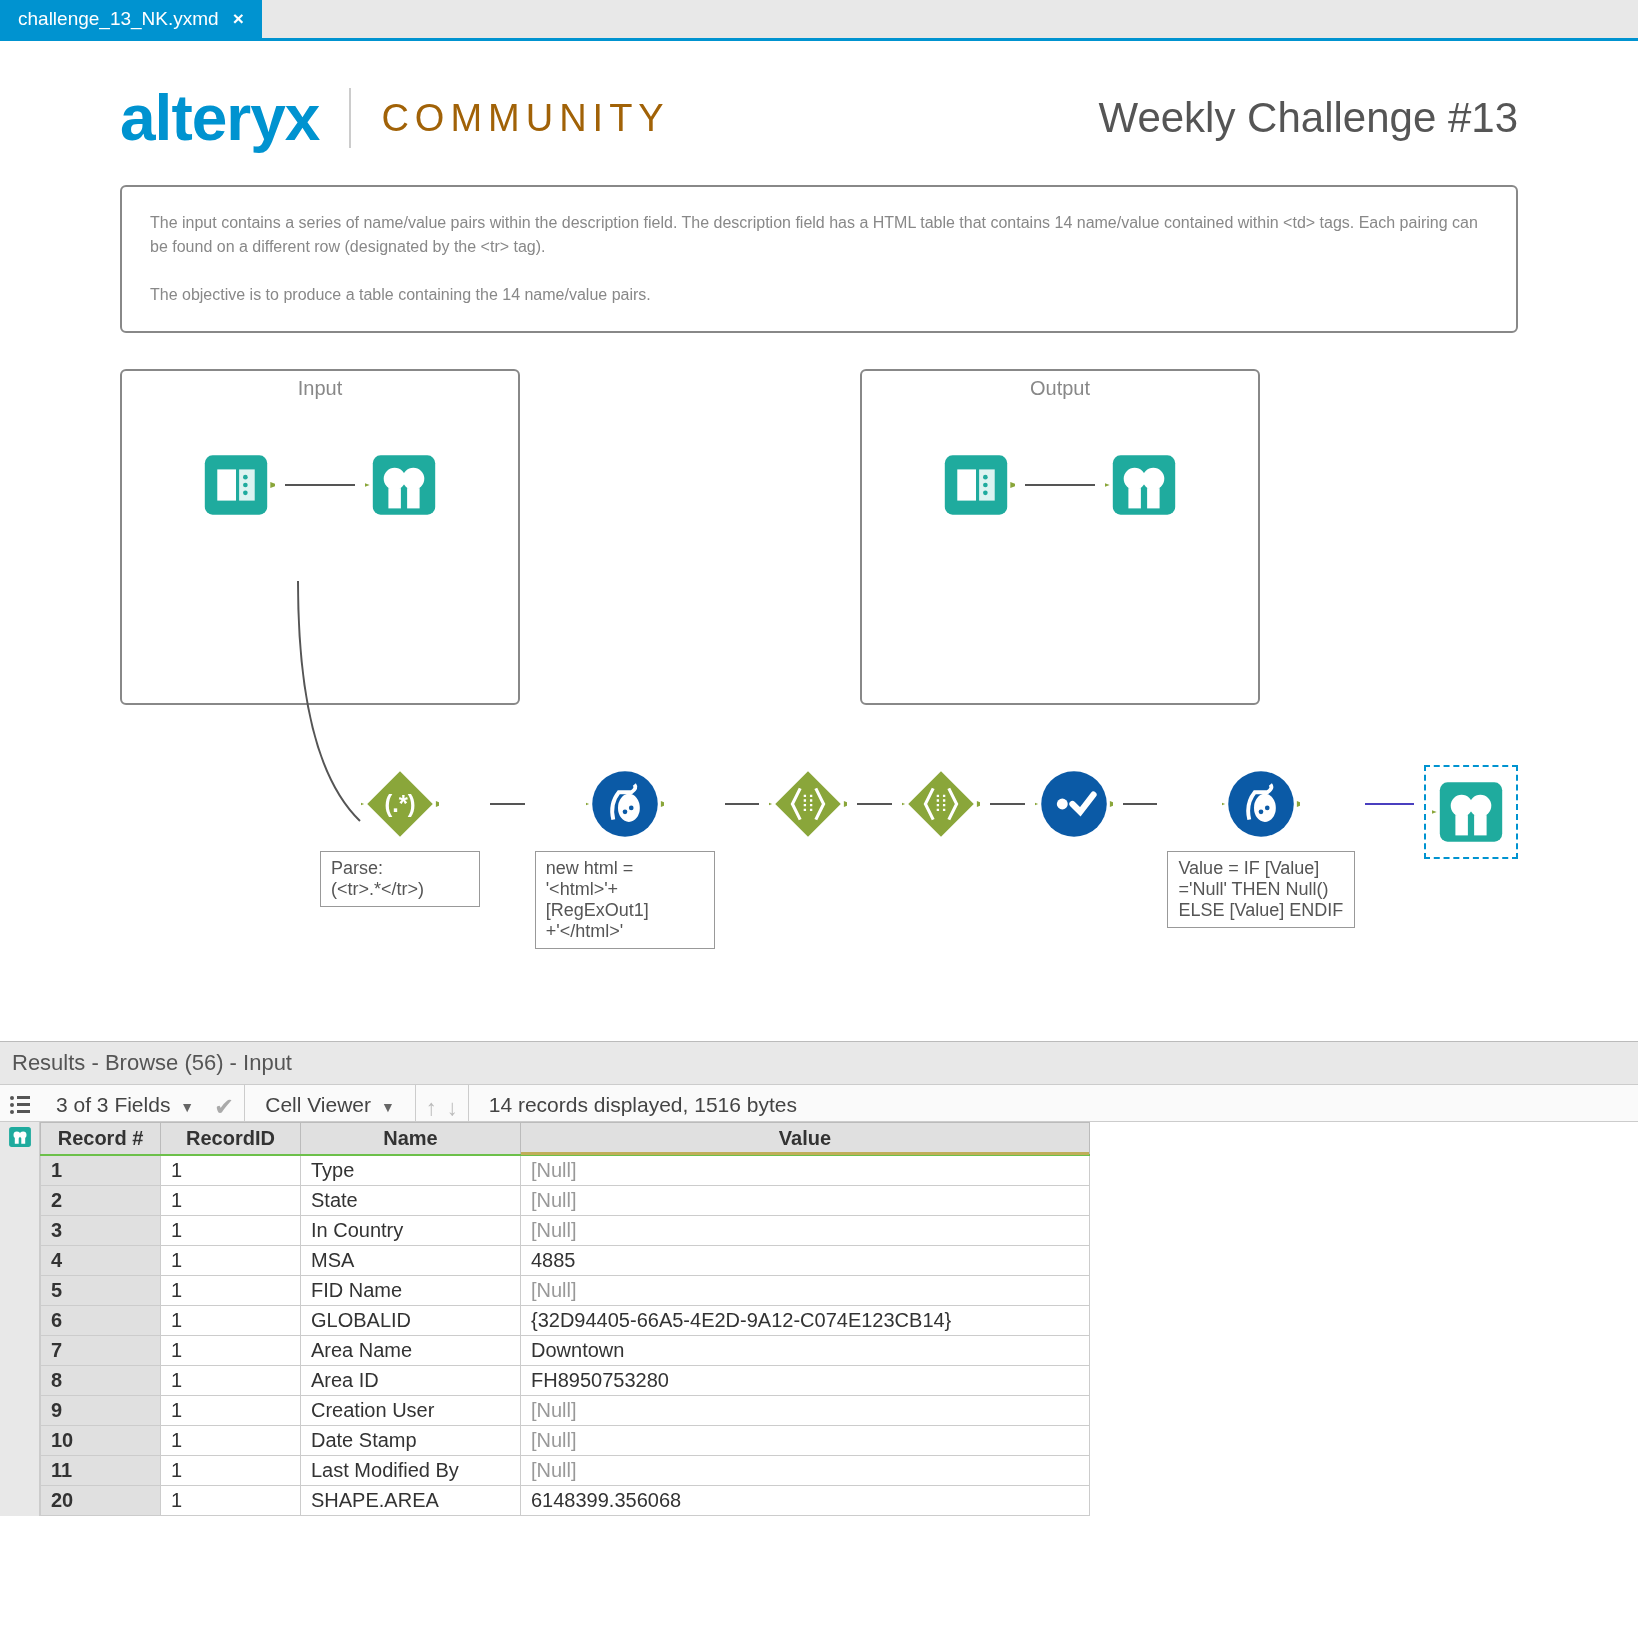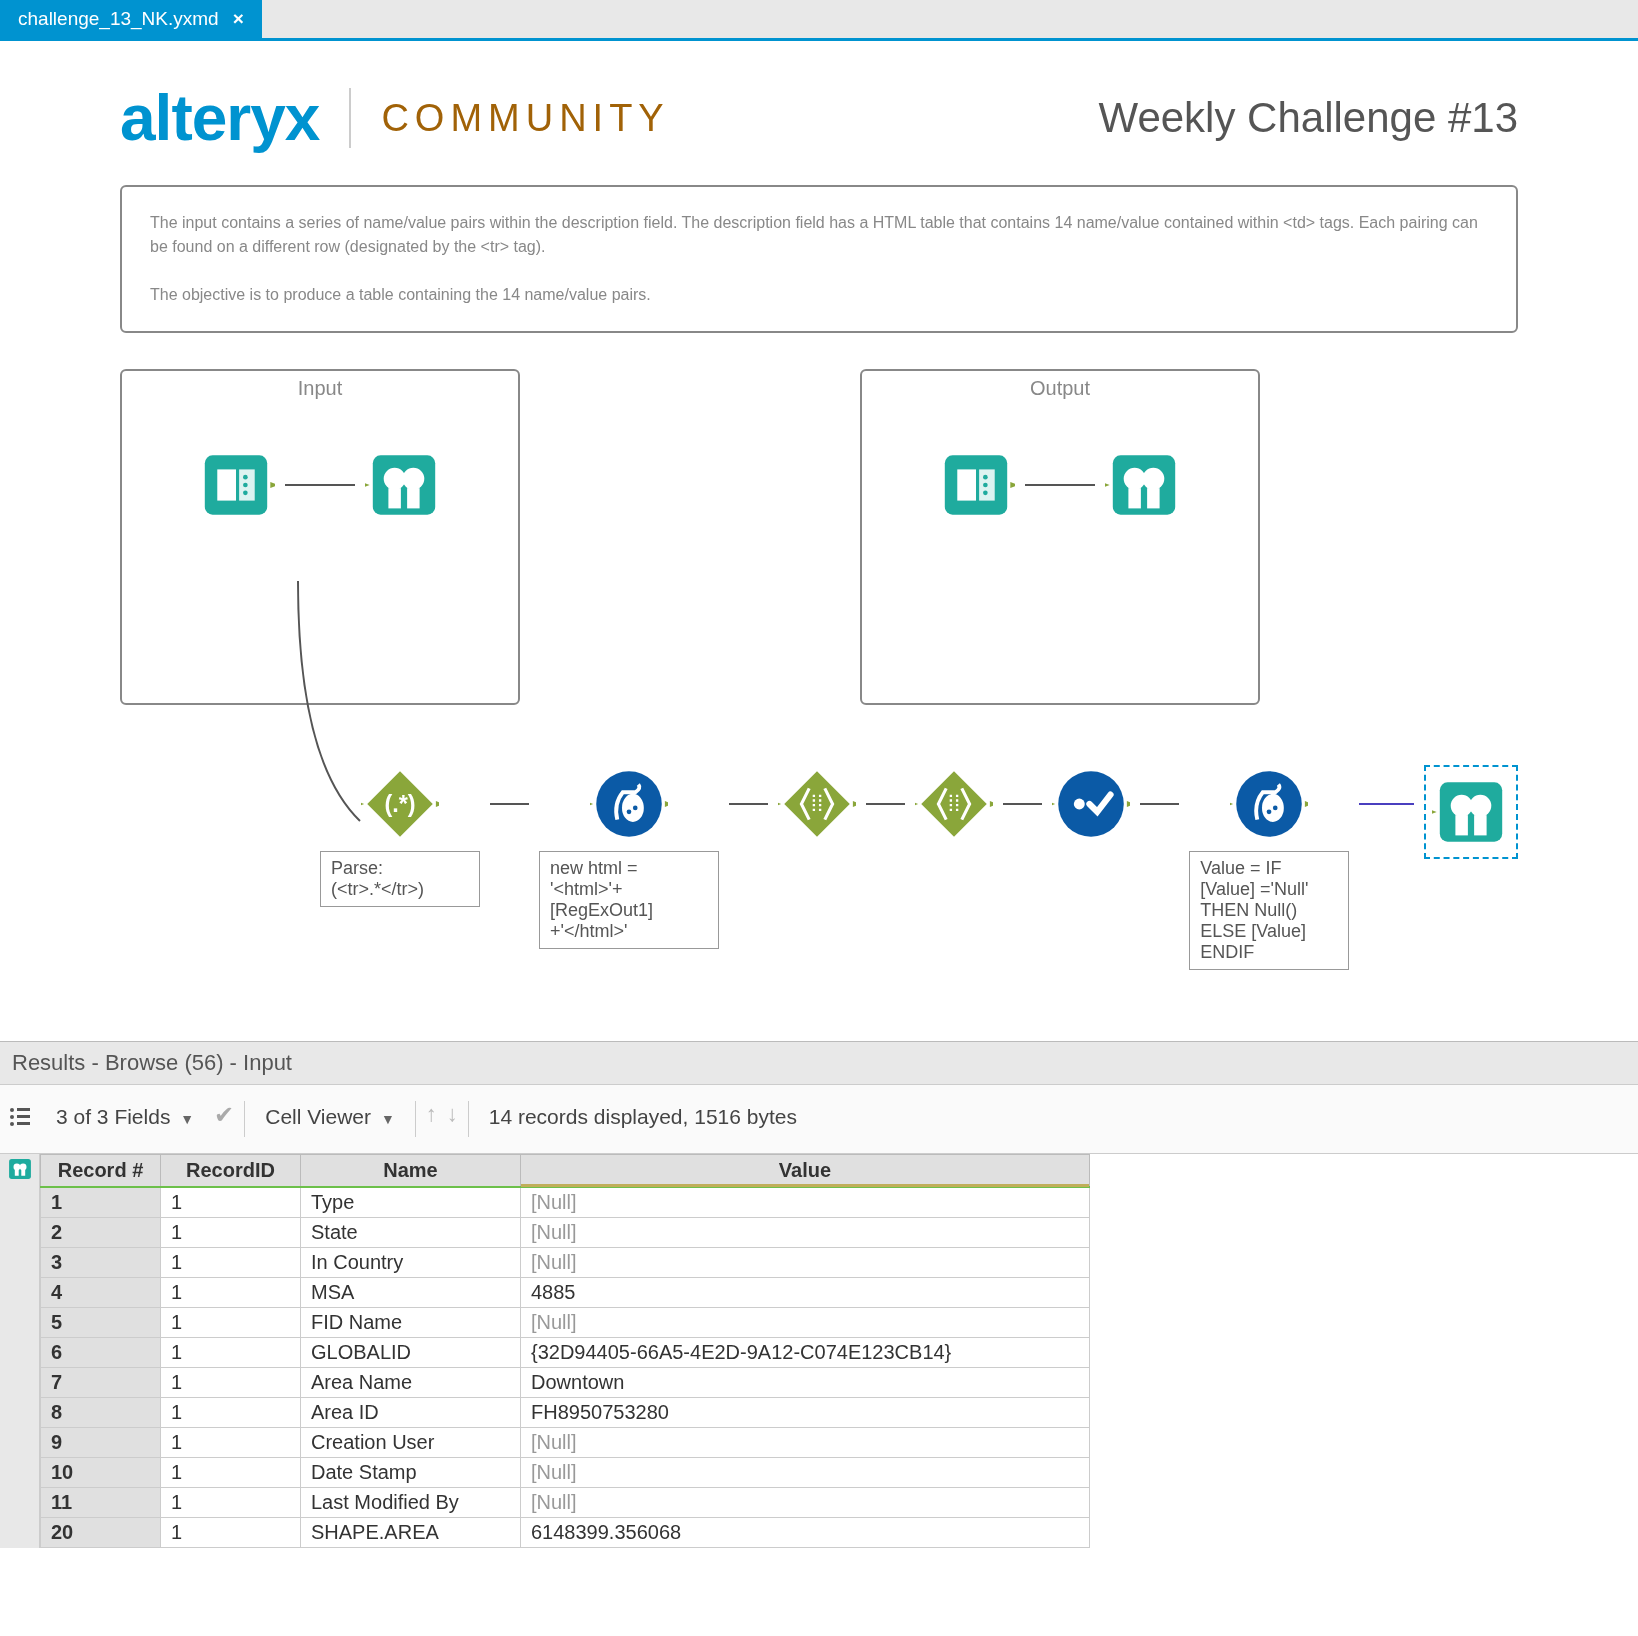--- a/index.html
+++ b/index.html
@@ -20,21 +20,21 @@
 .container-nodes { display: flex; align-items: center; justify-content: center; gap: 70px; margin-top: 40px; }
 .tool-row { display: flex; align-items: flex-start; margin-top: 60px; margin-left: 200px; gap: 40px; }
 .tool { width: 78px; height: 78px; position: relative; display: flex; align-items: center; justify-content: center; }
 .tool svg { width: 78px; height: 78px; }
 .annotation { border: 1px solid #999; background: #fff; font-size: 18px; color: #555; padding: 6px 10px; margin-top: 8px; width: 160px; min-height: 50px; }
 .tool-col { display: flex; flex-direction: column; align-items: center; }
 .connector { stroke: #555; stroke-width: 2; fill: none; }
 .selected-box { border: 2px dashed #0093d0; padding: 6px; }
 .results-panel { background: #e8e8e8; border-top: 1px solid #bbb; }
 .results-title-bar { padding: 8px 12px; color: #555; font-size: 22px; border-bottom: 1px solid #ccc; }
-.results-toolbar { background: #fafafa; border-bottom: 1px solid #ccc; display: flex; align-items: flex-start; padding: 16px 4px; gap: 10px; }
+.results-toolbar { background: #fafafa; border-bottom: 1px solid #ccc; display: flex; align-items: flex-end; padding: 0 4px; gap: 10px; }
 .toolbar-icon-btn { width: 32px; height: 32px; display: flex; align-items: center; justify-content: center; color: #666; }
 .toolbar-text { color: #444; font-size: 21px; padding: 4px 10px; }
 .toolbar-sep { width: 1px; height: 36px; background: #ccc; }
 .dropdown-caret { font-size: 14px; margin-left: 4px; color: #666;}
 .check-icon { color: #aaa; font-size: 24px; }
 .arrow-icon { color: #bbb; font-size: 22px; font-weight: bold; }
 .grid-wrap { display: flex; background: #fff; }
 .grid-left-icons { width: 40px; background: #e8e8e8; border-right: 1px solid #ccc; display: flex; flex-direction: column; align-items: center; padding-top: 2px; gap: 6px;}
 .grid-table { border-collapse: collapse; width: 1050px; }
 .grid-table th { background: #e0e0e0; border: 1px solid #bbb; padding: 4px 10px; font-weight: 600; color: #333; font-size: 20px; text-align: center; position: relative; }
@@ -228,21 +228,21 @@
         <svg viewBox="0 0 100 100">
             <polygon points="-6,46 4,50 -6,54" fill="#8aa63a"></polygon>
             <circle cx="50" cy="50" r="42" fill="#0b5aa6"></circle>
             <path d="M 35 70 Q 30 50 42 35 L 58 35 Q 66 30 62 25" stroke="#fff" stroke-width="5" fill="none"></path>
             <ellipse cx="55" cy="55" rx="14" ry="18" fill="#fff"></ellipse>
             <circle cx="50" cy="60" r="3" fill="#0b5aa6"></circle>
             <circle cx="58" cy="55" r="3" fill="#0b5aa6"></circle>
             <polygon points="96,46 106,50 96,54" fill="#8aa63a"></polygon>
           </svg>
       </div>
-      <div class="annotation" style="width:160px">Value = IF [Value] ='Null' THEN Null() ELSE [Value] ENDIF</div>
+      <div class="annotation" style="width:188px">Value = IF [Value] ='Null' THEN Null() ELSE [Value] ENDIF</div>
     </div>
     <svg width="70" height="78" style="margin:0 -30px">
         <line x1="0" y1="39" x2="70" y2="39" stroke="#4a3fbf" stroke-width="2"></line>
       </svg>
 
     <div class="tool-col">
       <div class="selected-box">
         <div class="tool">
           <svg viewBox="0 0 100 100">
               <polygon points="-4,46 6,50 -4,54" fill="#8aa63a"></polygon>

